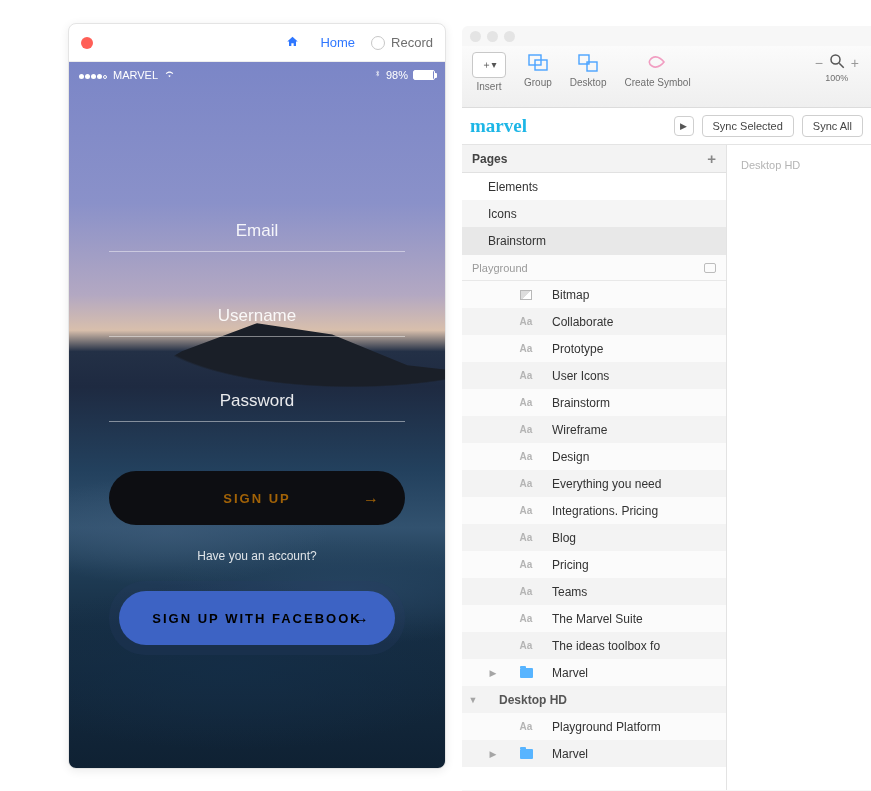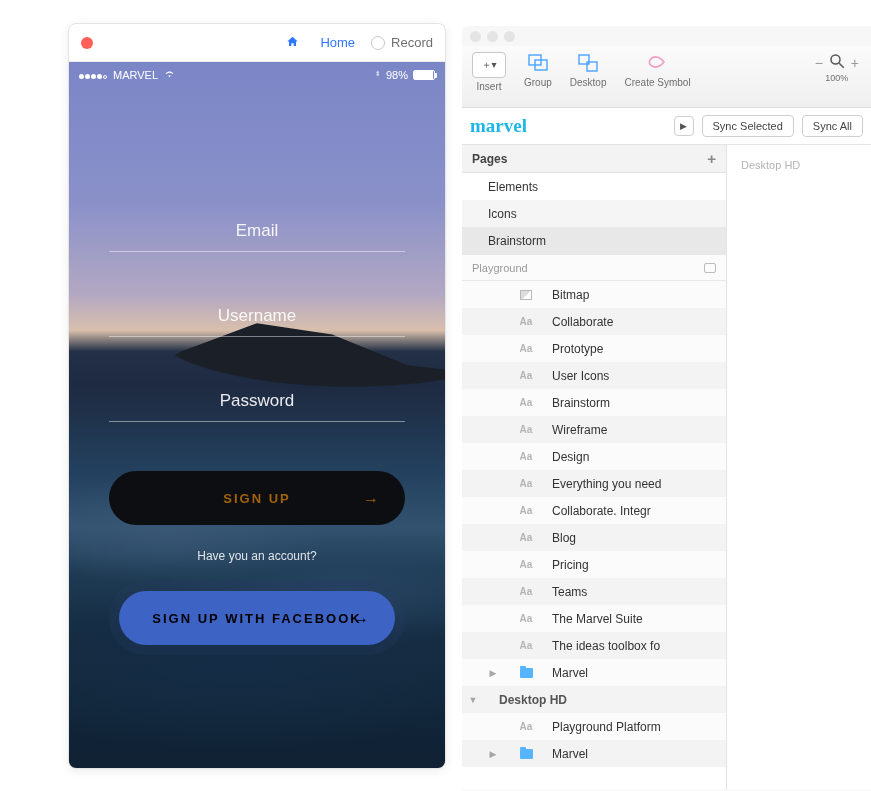--- a/index.html
+++ b/index.html
@@ -306,21 +306,21 @@
             <span class="ico">
               <span class="aa">Aa</span>
             </span>
             <span>Everything you need</span>
           </div>
           <div class="layer" style="padding-left: 40px;">
             <span class="disc"></span>
             <span class="ico">
               <span class="aa">Aa</span>
             </span>
-            <span>Collaborate. Integr</span>
+            <span>Integrations. Pricing</span>
           </div>
           <div class="layer" style="padding-left: 40px;">
             <span class="disc"></span>
             <span class="ico">
               <span class="aa">Aa</span>
             </span>
             <span>Blog</span>
           </div>
           <div class="layer" style="padding-left: 40px;">
             <span class="disc"></span>

